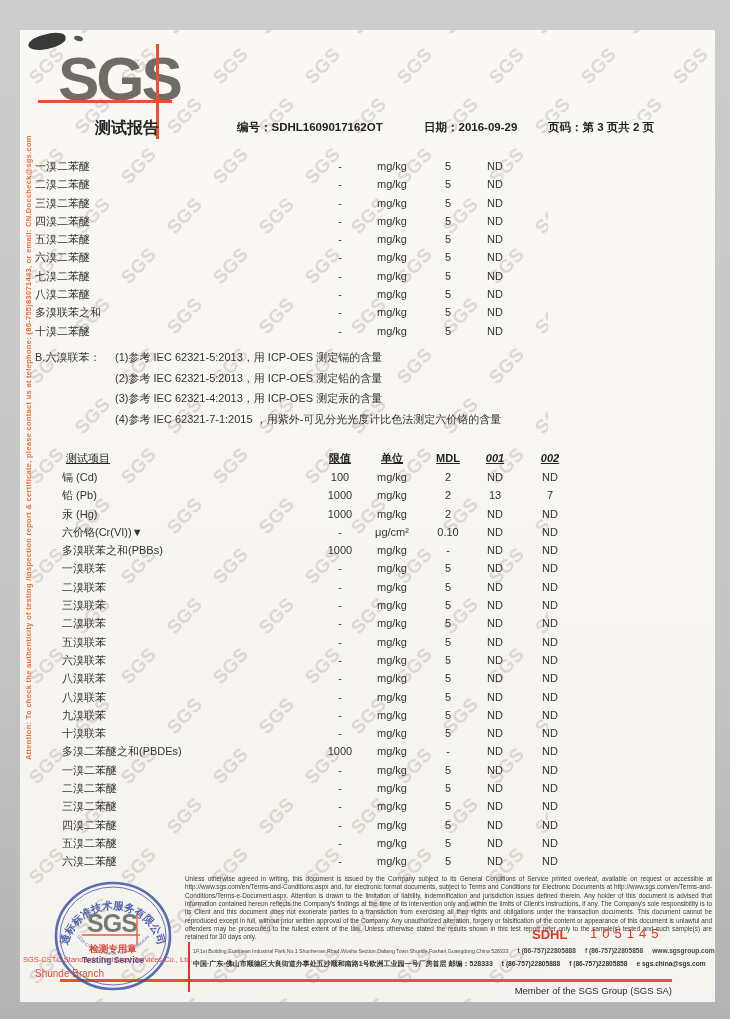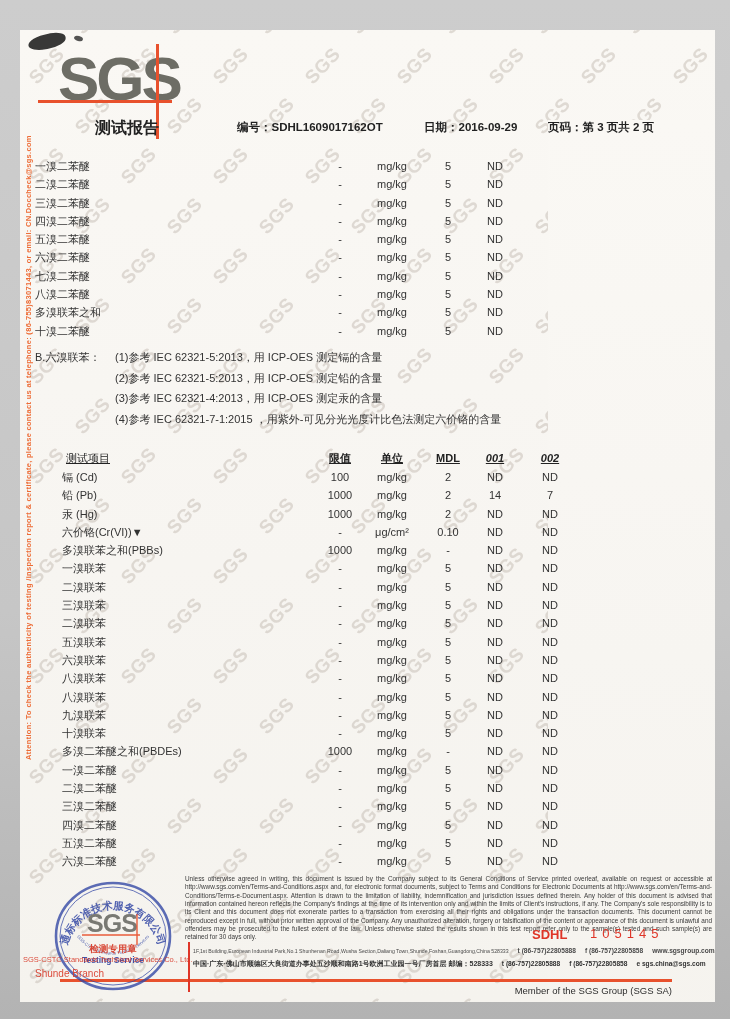--- a/index.html
+++ b/index.html
@@ -403,21 +403,21 @@
           <span class="cmdl">2</span>
           <span class="cv1">ND</span>
           <span class="cv2">ND</span>
         </div>
 
         <div class="t-row t2">
           <span class="cname">铅 (Pb)</span>
           <span class="climit">1000</span>
           <span class="cunit">mg/kg</span>
           <span class="cmdl">2</span>
-          <span class="cv1">14</span>
+          <span class="cv1">13</span>
           <span class="cv2">7</span>
         </div>
 
         <div class="t-row t2">
           <span class="cname">汞 (Hg)</span>
           <span class="climit">1000</span>
           <span class="cunit">mg/kg</span>
           <span class="cmdl">2</span>
           <span class="cv1">ND</span>
           <span class="cv2">ND</span>

